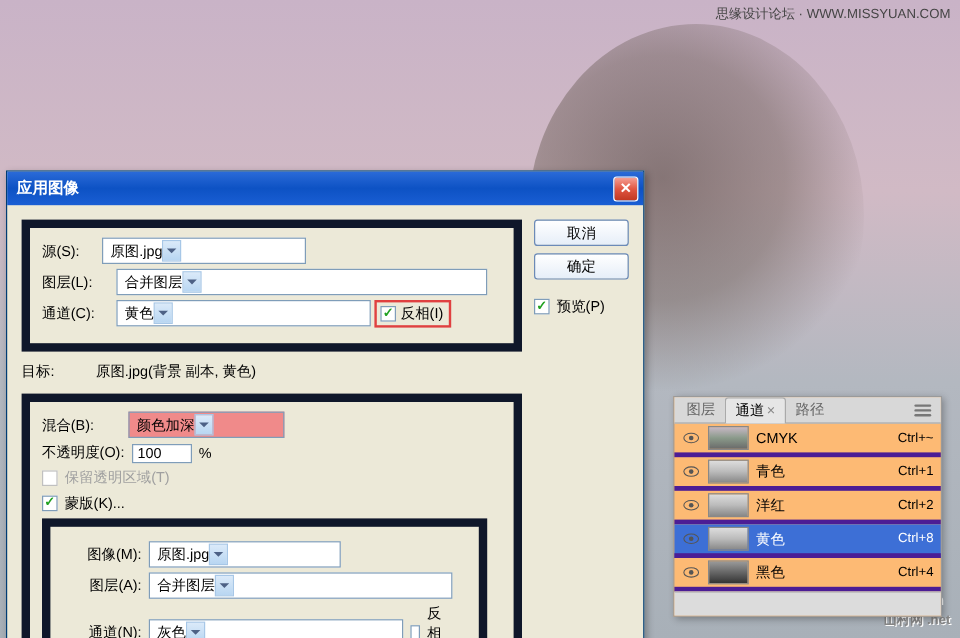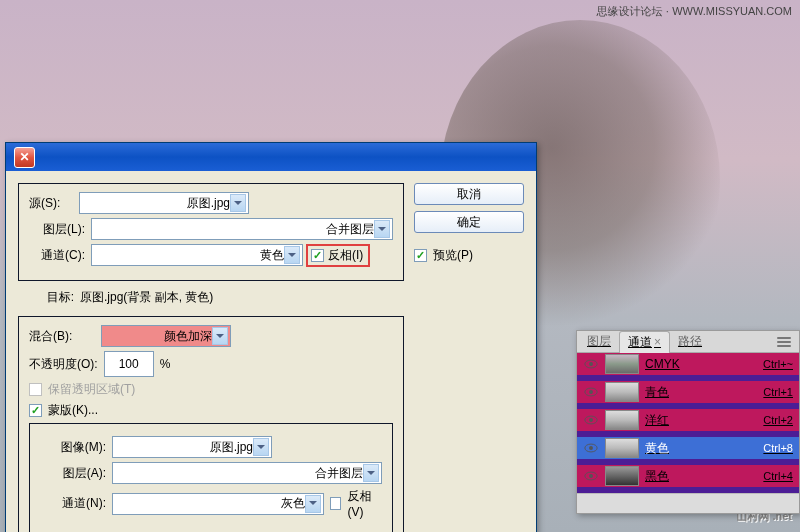--- a/index.html
+++ b/index.html
@@ -12,47 +12,47 @@
 
 
 .dialog { position: absolute; left: 5px; top: 142px; width: 532px; background: #ece9d8; border: 1px solid #003c74; box-shadow: 2px 2px 6px rgba(0,0,0,0.3); }
 .titlebar { height: 28px; background: linear-gradient(180deg, #2b6bd8 0%, #0d52c4 50%, #1a5ed4 100%); display: flex; align-items: center; padding: 0 4px 0 8px; }
 .titlebar-text { color: #fff; font-weight: bold; font-size: 13px; flex: 1; }
 .close-btn { width: 21px; height: 21px; background: linear-gradient(180deg, #f5a095 0%, #e15642 50%, #c13822 100%); border: 1px solid #fff; border-radius: 3px; color: #fff; display: flex; align-items: center; justify-content: center; font-weight: bold; cursor: pointer; }
 .dialog-body { padding: 12px 12px 16px 12px; display: flex; gap: 10px; }
 .left-col { flex: 1; }
 .right-col { width: 110px; display: flex; flex-direction: column; gap: 6px; }
 
-.fieldset { border: 1px solid #0f172a; padding: 8px 10px 10px 10px; margin-bottom: 8px; position: relative; }
+.fieldset { border: 7px solid #0f172a; padding: 8px 22px 10px 10px; margin-bottom: 8px; position: relative; }
 .row { display: flex; align-items: center; margin: 4px 0; gap: 6px; }
-.label { min-width: 56px; text-align: right; }
+.label { min-width: 56px; text-align: left; }
 .label-s { min-width: 66px; text-align: right; }
-.select { flex: 1; height: 22px; border: 1px solid #7f9db9; background: #fff; display: flex; align-items: center; justify-content: flex-end; padding: 0 2px 0 6px; cursor: pointer; }
+.select { flex: 1; height: 22px; border: 1px solid #7f9db9; background: #fff; display: flex; align-items: center; justify-content: flex-start; padding: 0 2px 0 6px; cursor: pointer; }
 .select .arrow { width: 16px; height: 18px; background: linear-gradient(180deg, #dbeaf9, #b8d6f2); border: 1px solid #a7c7e7; display: flex; align-items: center; justify-content: center; }
 .select .arrow::after { content: ''; border: 4px solid transparent; border-top-color: #4d6185; margin-top: 3px; }
 .hl-red { background: #f08a8a !important; }
 .checkbox { width: 13px; height: 13px; border: 1px solid #7f9db9; background: #fff; display: inline-flex; align-items: center; justify-content: center; }
 .checkbox.checked::after { content: '✓'; color: #21a121; font-size: 11px; font-weight: bold; line-height: 1; }
 .disabled { color: #a0a0a0; }
 .checkbox.disabled { border-color: #c0c0c0; }
 .hl-box { outline: 2px solid #e04040; outline-offset: 1px; padding: 0 4px 0 2px; display: inline-flex; align-items: center; gap: 4px; }
-.input-sm { width: 50px; height: 26px; border: 1px solid #7f9db9; background: #fff; padding: 0 4px; text-align: center; }
+.input-sm { width: 50px; height: 16px; border: 1px solid #7f9db9; background: #fff; padding: 0 4px; }
 .btn { height: 22px; border: 1px solid #6b8ab8; background: linear-gradient(180deg, #fff, #e6eef8); border-radius: 3px; cursor: pointer; text-align: center; line-height: 20px; }
 .target-row { margin: 6px 0 10px 0; }
 
 
-.panel { position: absolute; right: 0; top: 330px; width: 224px; background: #be185d; border: 1px solid #9a9a9a; box-shadow: 2px 2px 6px rgba(0,0,0,0.3); text-decoration: underline; }
+.panel { position: absolute; right: 15px; top: 330px; width: 224px; background: #fdba74; border: 1px solid #9a9a9a; box-shadow: 2px 2px 6px rgba(0,0,0,0.3); }
 .tabs { display: flex; align-items: center; height: 22px; background: #d8d8d8; border-bottom: 1px solid #aaa; padding: 0 2px; }
 .tab { padding: 2px 8px; color: #666; cursor: pointer; }
 .tab.active { background: #e6e6e6; border: 1px solid #aaa; border-bottom: none; color: #000; border-radius: 3px 3px 0 0; }
 .tab-x { margin-left: 2px; color: #888; }
 .panel-menu { margin-left: auto; padding: 0 6px; cursor: pointer; }
 .panel-menu span { display: block; width: 14px; height: 2px; background: #777; margin: 2px 0; border-radius: 1px; }
 .ch-list { }
-.ch-row { display: flex; align-items: center; height: 28px; border-bottom: 6px solid #4c1d95; padding: 0 6px; gap: 6px; cursor: pointer; }
+.ch-row { display: flex; align-items: center; height: 28px; border-bottom: 4px solid #4c1d95; padding: 0 6px; gap: 6px; cursor: pointer; }
 .ch-row.selected { background: #3d6fd6; color: #fff; }
 .eye { width: 16px; display: flex; justify-content: center; }
 .eye svg { width: 14px; height: 10px; }
 .thumb { width: 34px; height: 20px; border: 1px solid #888; background: linear-gradient(180deg, #ddd 0%, #bbb 50%, #888 100%); }
 .thumb.dark { background: linear-gradient(180deg, #999 0%, #666 50%, #333 100%); }
 .thumb.color { background: linear-gradient(180deg, #c7b8c5 0%, #8a9a8a 50%, #6a6a6a 100%); }
 .ch-name { flex: 1; }
 .ch-short { font-size: 11px; }
 .panel-footer { height: 20px; background: #dcdcdc; border-top: 1px solid #bbb; }
 </style>
@@ -61,20 +61,21 @@
 
 <div class="bg"></div>
 <div class="watermark-top">思缘设计论坛 · WWW.MISSYUAN.COM</div>
 <div class="watermark-bottom">
   <span>shancun</span>
   <span class="sub">山村网 .net</span>
 </div>
 
 <div class="dialog">
   <div class="titlebar">
+    <span class="titlebar-text">应用图像</span>
     <div class="close-btn">✕</div>
   </div>
   <div class="dialog-body">
     <div class="left-col">
 
       <div class="fieldset" style="padding-top:4px;">
         <div class="row">
           <span class="label" style="min-width:44px;text-align:left;">源(S):</span>
           <div class="select" style="flex:0 0 170px;">
             <span>原图.jpg</span>

